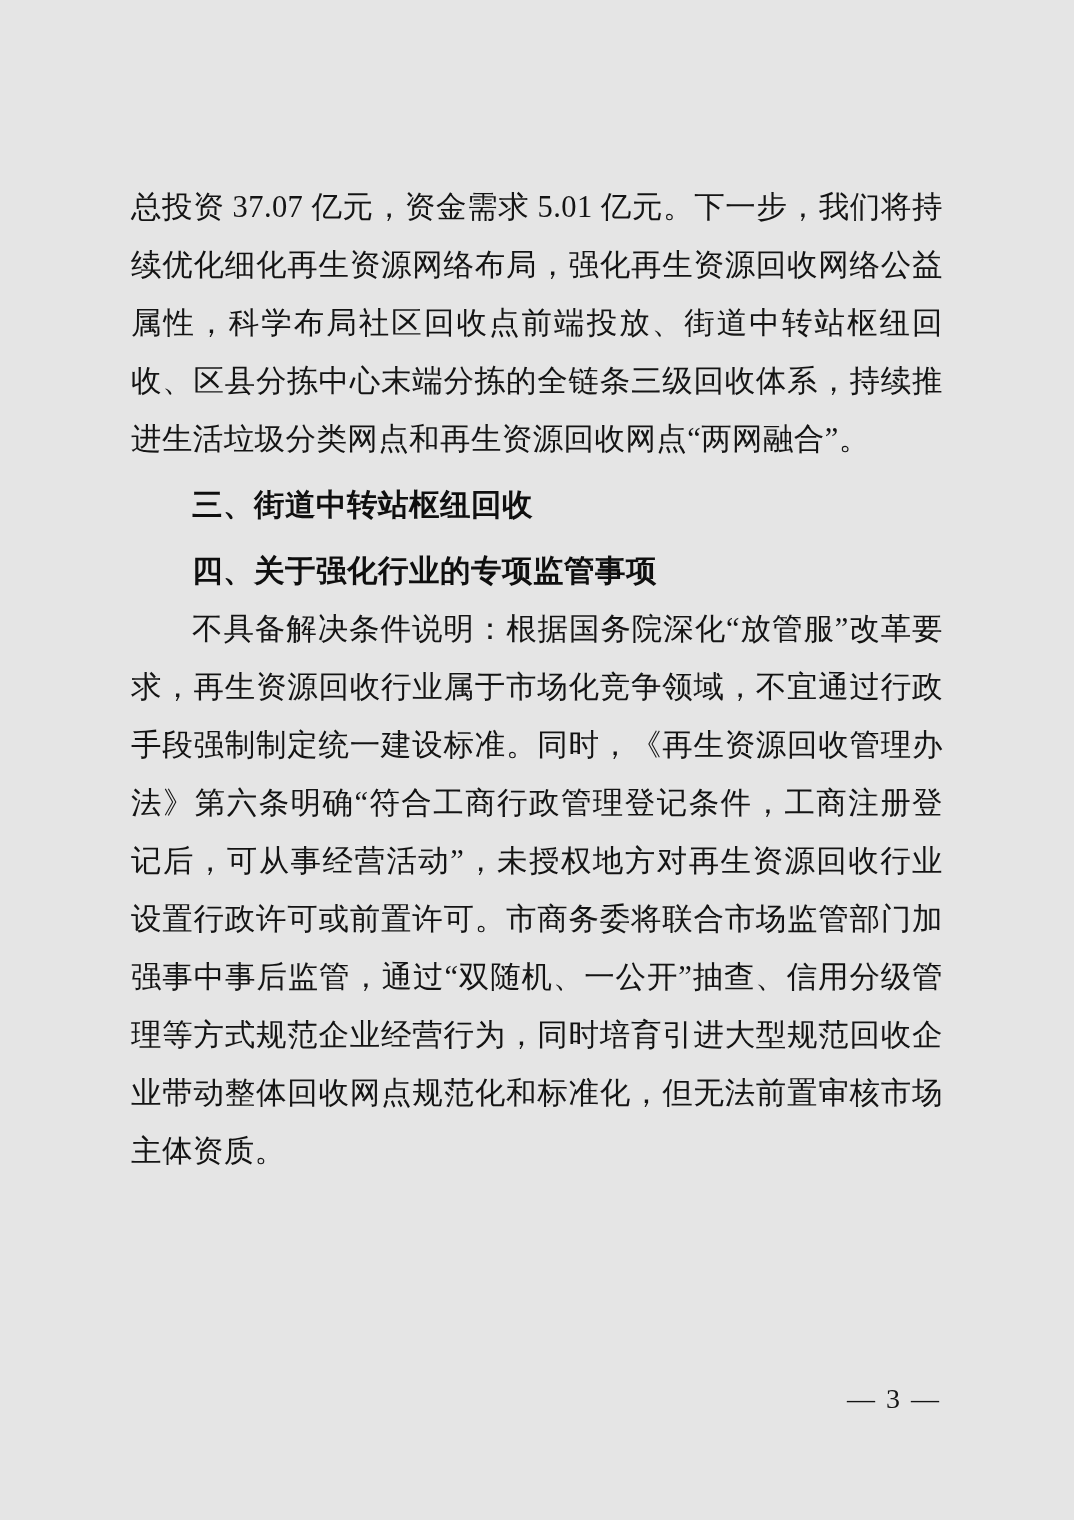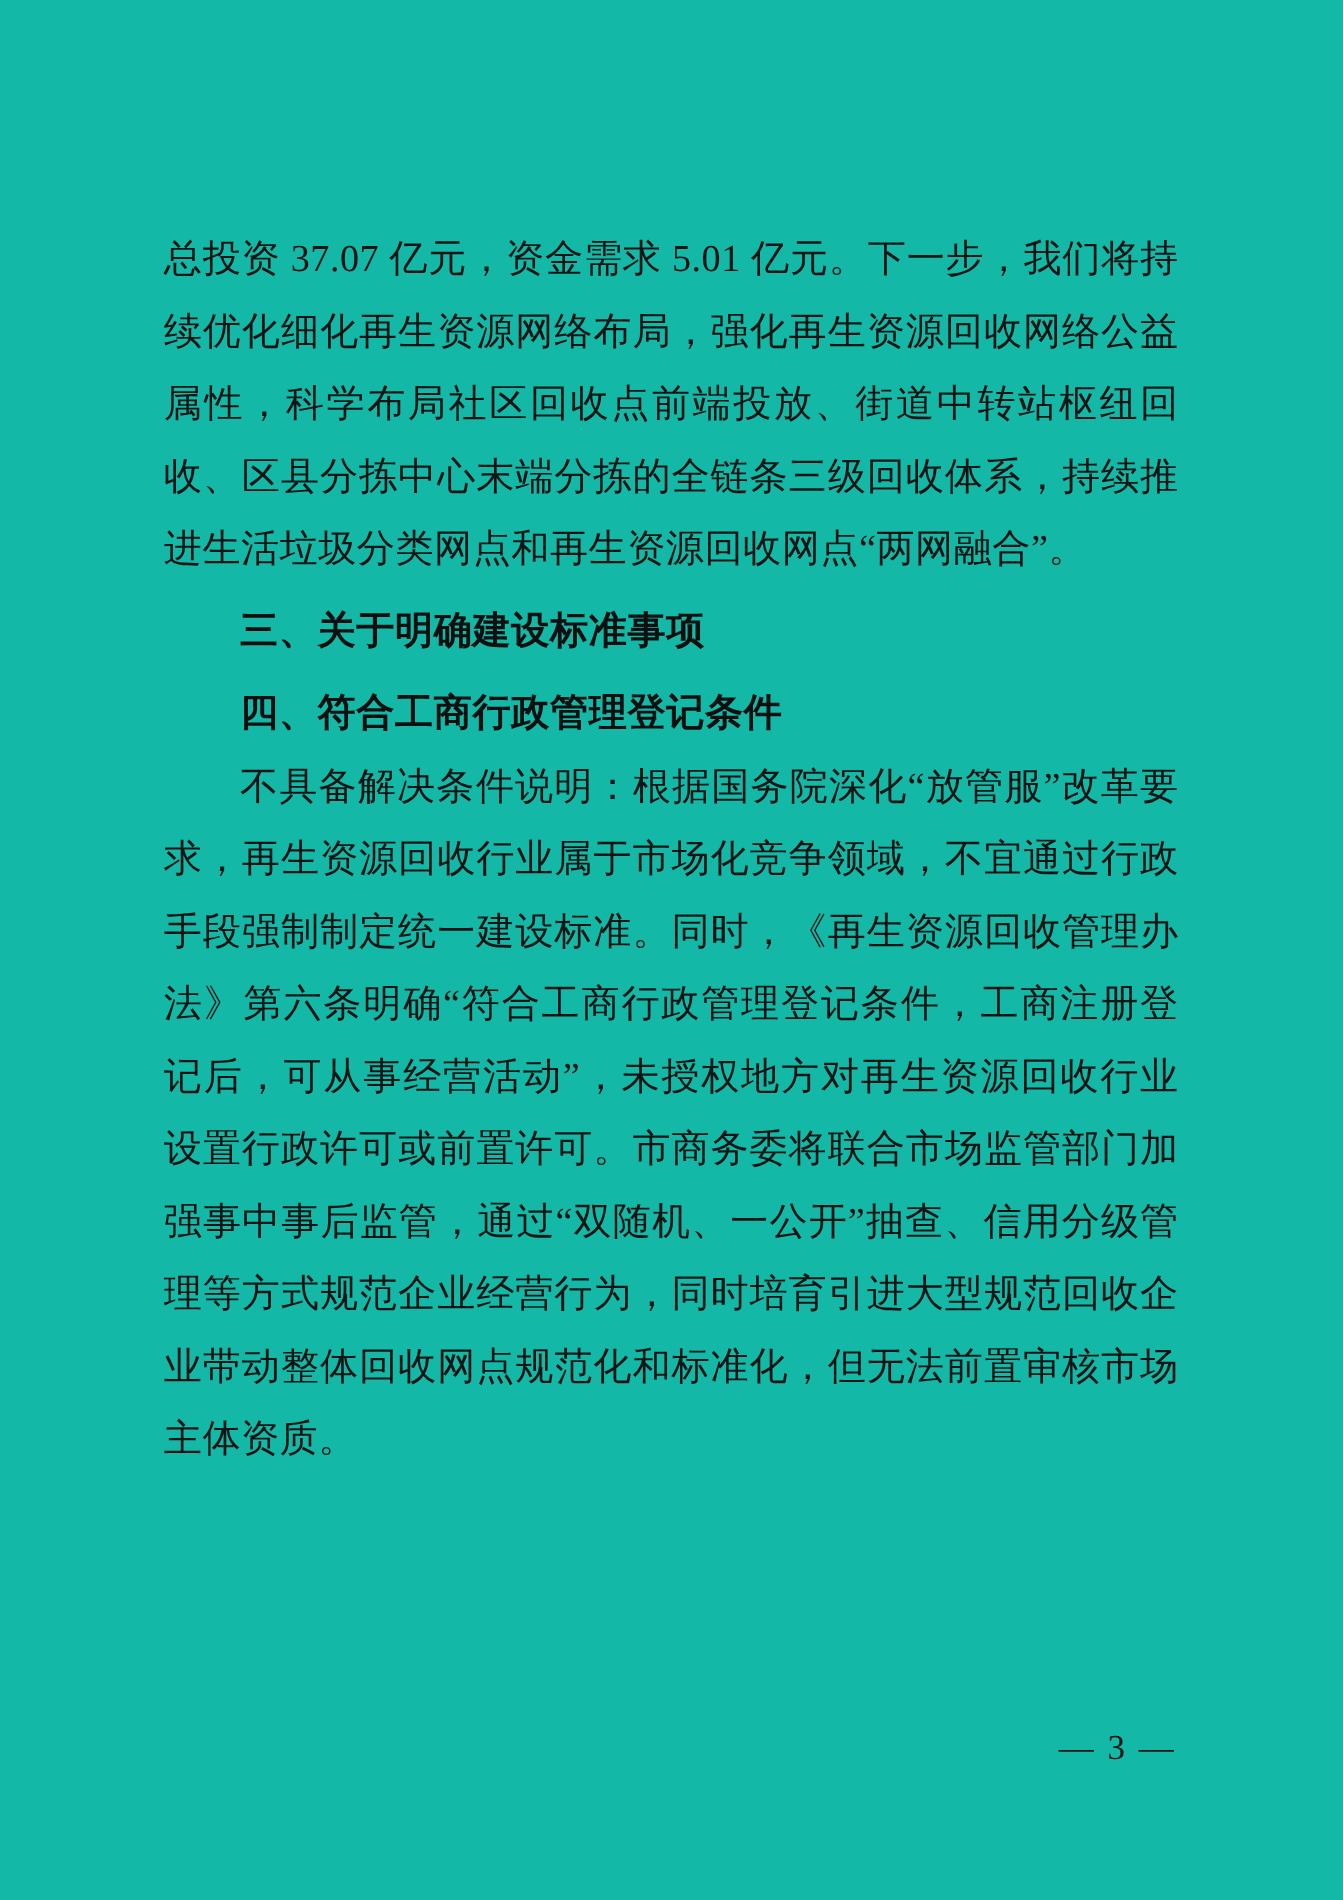--- a/index.html
+++ b/index.html
@@ -4,21 +4,21 @@
 <style>
   html, body {
     margin: 0;
     padding: 0;
     background: #ffffff;
   }
   .page {
     position: relative;
     width: 1074px;
     height: 1520px;
-    background: #14b8a6;
+    background: #e5e5e5;
     margin: 0 auto;
     overflow: hidden;
     font-family: "Liberation Serif", "DejaVu Serif", serif;
     color: #1a1a1a;
   }
   .content {
     position: absolute;
     left: 131px;
     top: 178px;
     width: 812px;
@@ -58,24 +58,24 @@
 </style>
 </head>
 <body>
 
 <div class="page">
 
   <div class="content">
 
     <p class="body-text">总投资 37.07 亿元，资金需求 5.01 亿元。下一步，我们将持续优化细化再生资源网络布局，强化再生资源回收网络公益属性，科学布局社区回收点前端投放、街道中转站枢纽回收、区县分拣中心末端分拣的全链条三级回收体系，持续推进生活垃圾分类网点和再生资源回收网点“两网融合”。</p>
 
-    <h2 class="section-heading">三、关于明确建设标准事项</h2>
+    <h2 class="section-heading">三、街道中转站枢纽回收</h2>
 
 
-    <h2 class="section-heading">四、符合工商行政管理登记条件</h2>
+    <h2 class="section-heading">四、关于强化行业的专项监管事项</h2>
 
     <p class="body-text indent">不具备解决条件说明：根据国务院深化“放管服”改革要求，再生资源回收行业属于市场化竞争领域，不宜通过行政手段强制制定统一建设标准。同时，《再生资源回收管理办法》第六条明确“符合工商行政管理登记条件，工商注册登记后，可从事经营活动”，未授权地方对再生资源回收行业设置行政许可或前置许可。市商务委将联合市场监管部门加强事中事后监管，通过“双随机、一公开”抽查、信用分级管理等方式规范企业经营行为，同时培育引进大型规范回收企业带动整体回收网点规范化和标准化，但无法前置审核市场主体资质。</p>
 
   </div>
 
   <div class="page-number">— 3 —</div>
 
 </div>
 
 </body></html>

